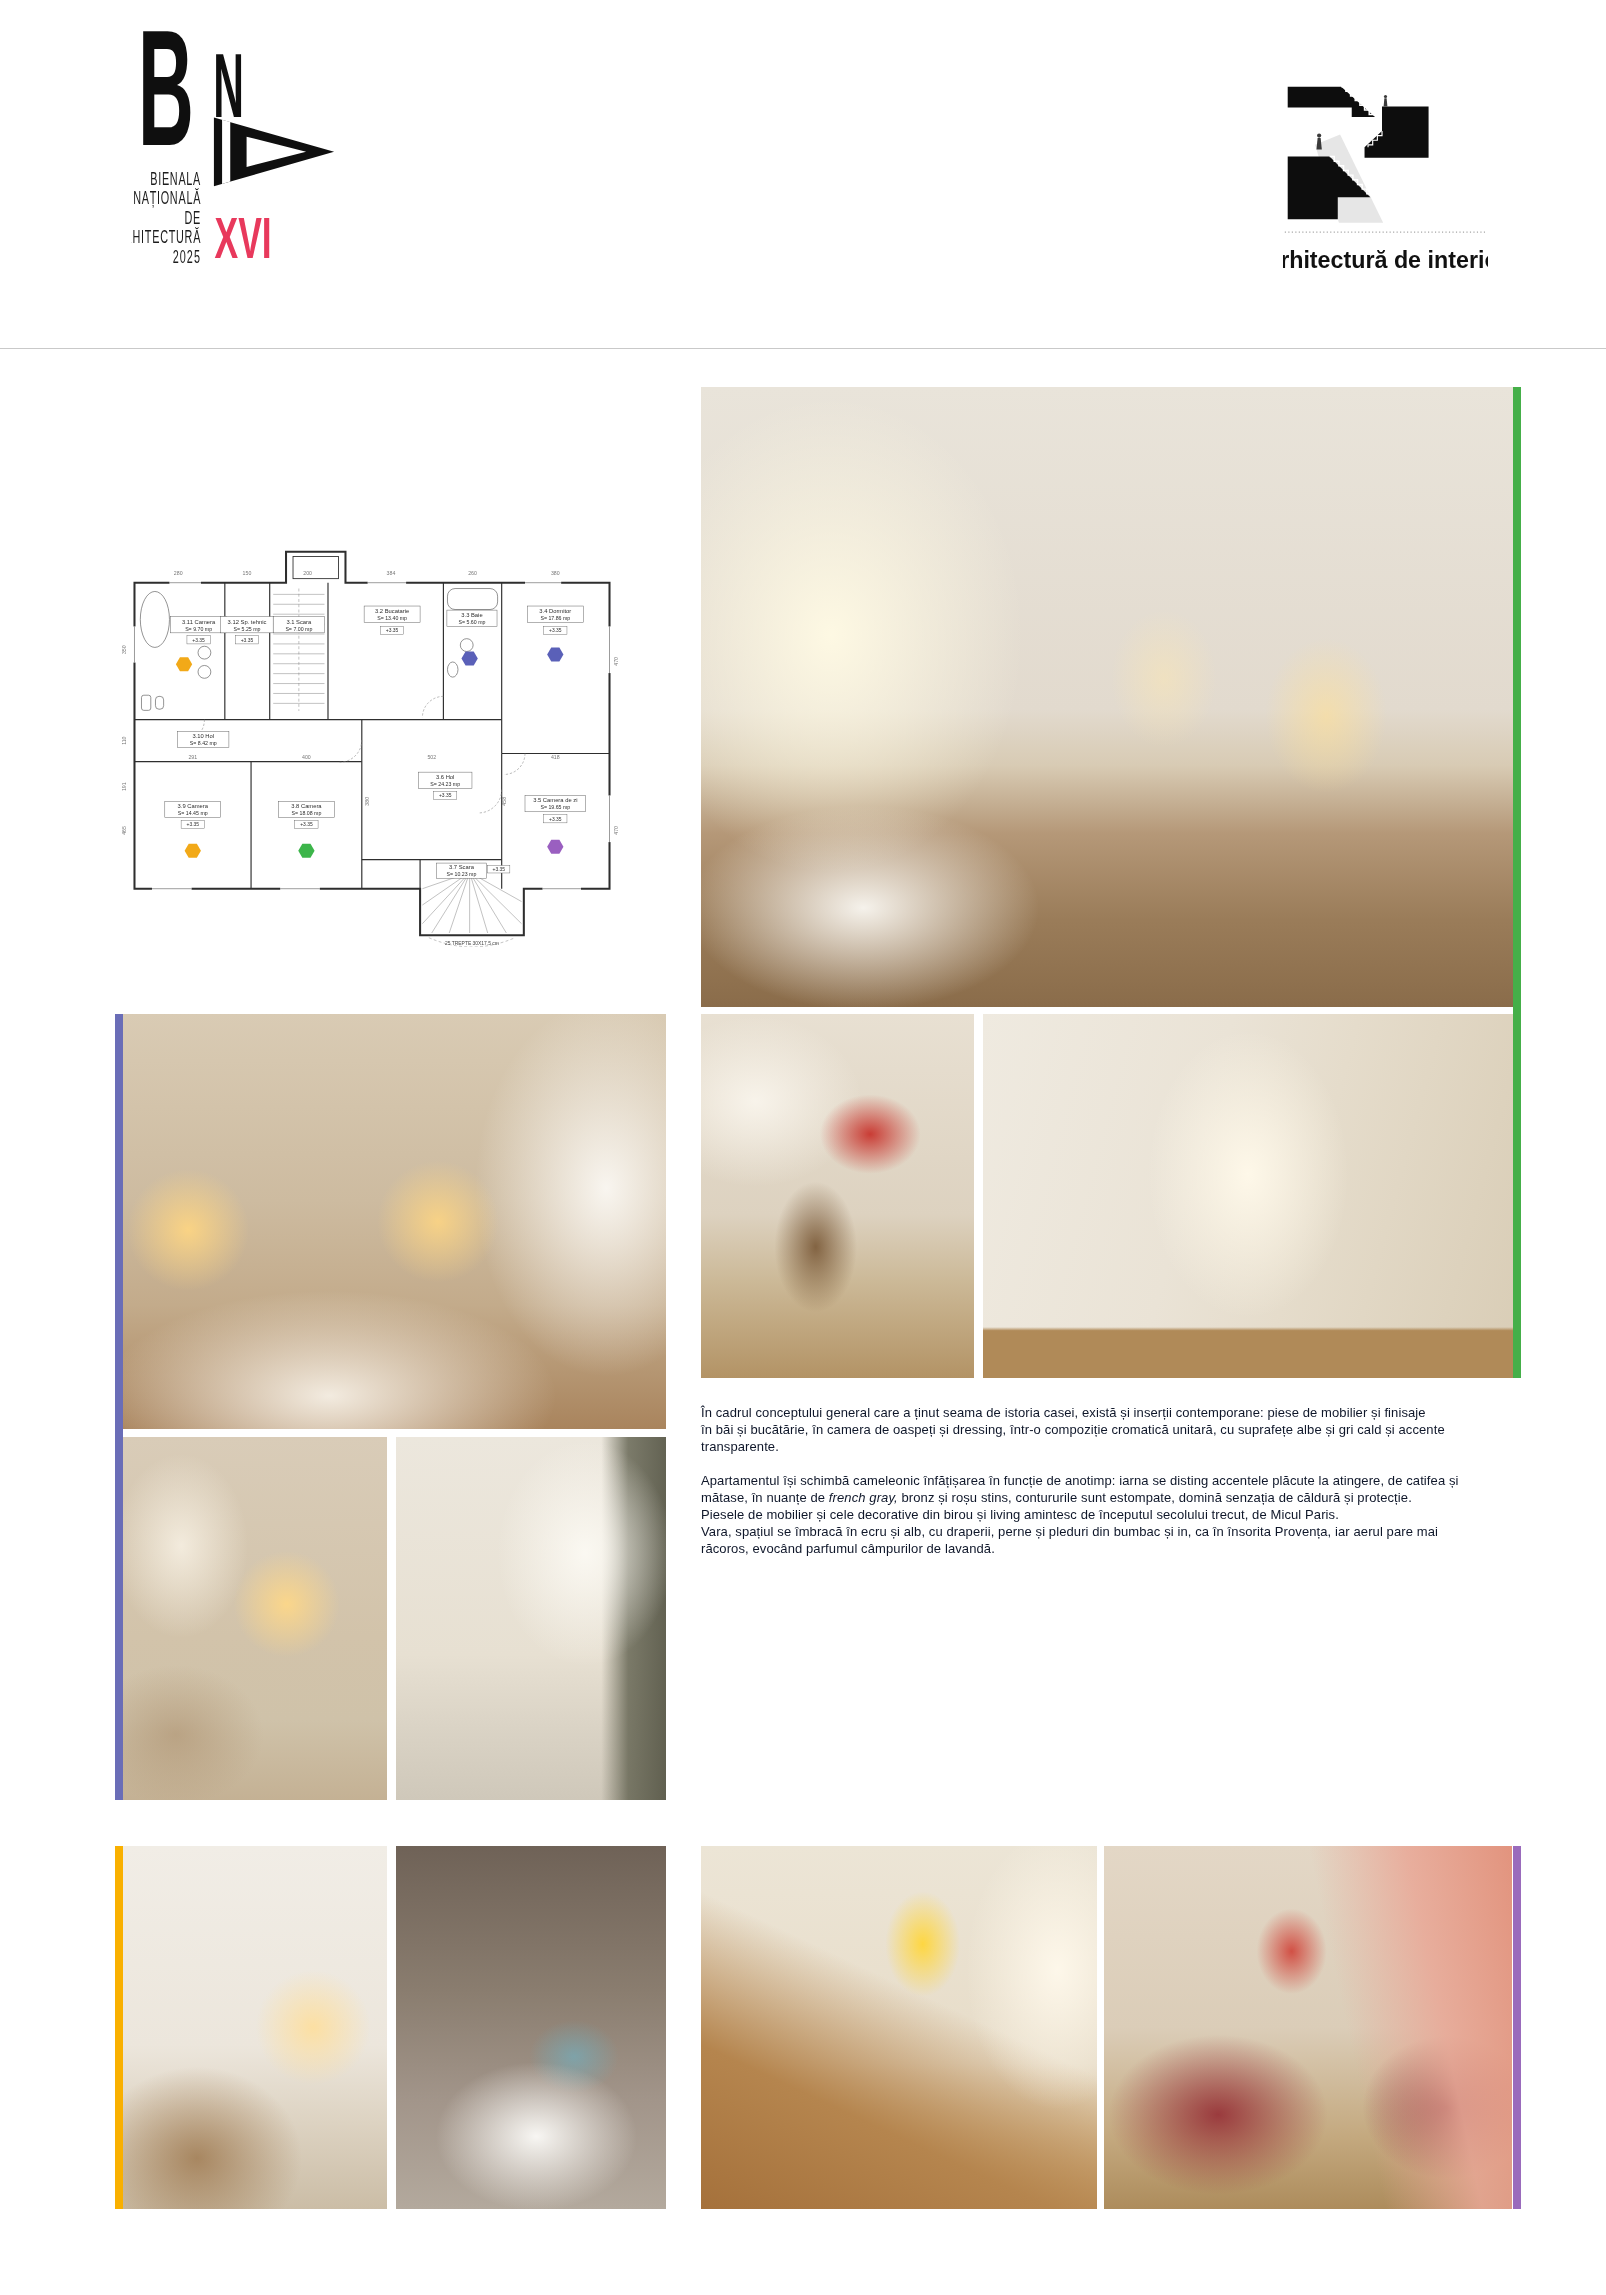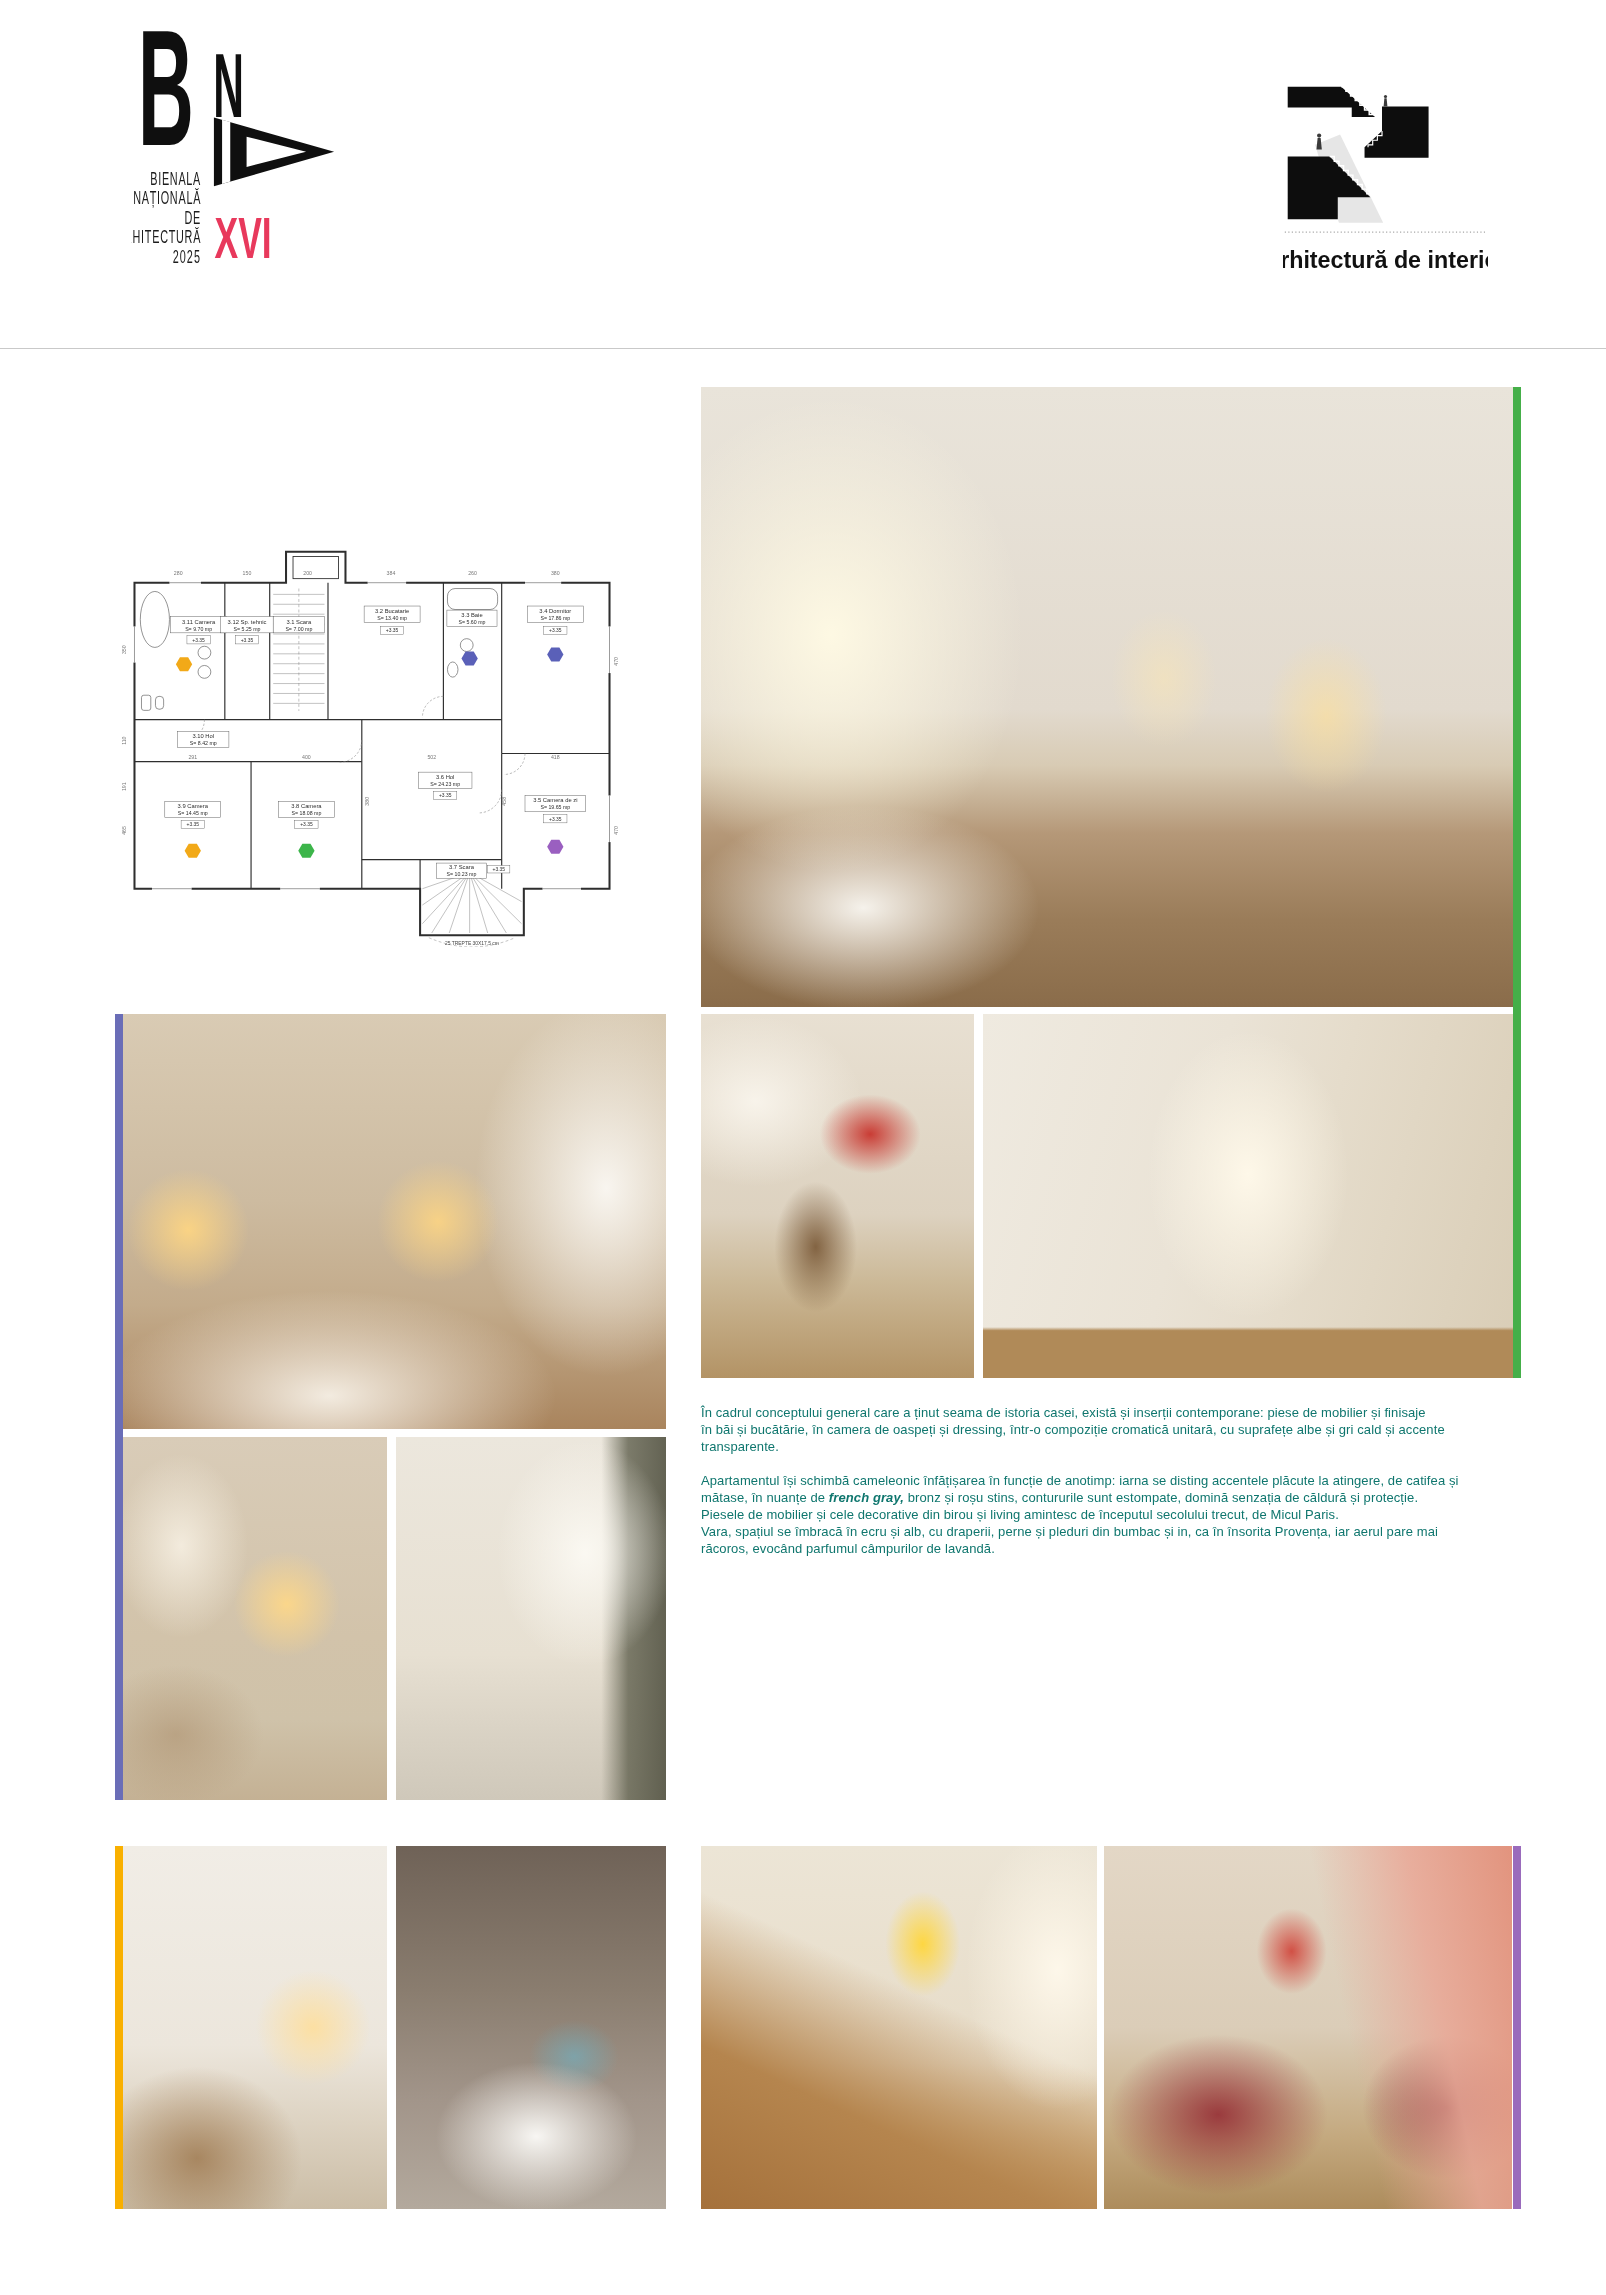--- a/index.html
+++ b/index.html
@@ -79,24 +79,24 @@
       linear-gradient(78deg, rgba(0,0,0,0) 58%, rgba(233,167,150,.85) 78%, rgba(226,142,120,.92) 100%),
       radial-gradient(ellipse 152px 111px at 28% 74%, rgba(146,38,48,.85), rgba(146,38,48,0) 72%),
       radial-gradient(ellipse 117px 99px at 84% 72%, rgba(118,28,40,.8), rgba(118,28,40,0) 72%),
       linear-gradient(to bottom, #e3d7c6 0%, #dbcdb8 50%, #c4a97f 80%, #ad8c5c 100%);
   }
   
   .bar{position:absolute;}
   
   #text-block{
     position:absolute; left:701px; top:1404px; width:820px;
-    font-size:13px; line-height:17px; color:#0f766e; letter-spacing:0.1px;
+    font-size:13px; line-height:17px; color:#0f172a; letter-spacing:0.1px;
   }
   #text-block p{margin:0 0 17px 0; white-space:pre-line;}
-  #text-block em{font-style:italic;font-weight:bold;}
+  #text-block em{font-style:italic;}
   
   svg text{font-family:"Liberation Sans", sans-serif;}
   .wall{stroke:#2e2e2e; fill:none;}
   .tread{stroke:#8a8a8a; stroke-width:0.9; fill:none;}
   .doorarc{stroke:#888; stroke-width:1; fill:none; stroke-dasharray:4,3;}
   .dashed{stroke:#9a9a9a; stroke-width:1; fill:none; stroke-dasharray:5,4;}
   .labelbox{fill:#ffffff; stroke:#5a5a5a; stroke-width:0.8;}
   .lvlbox{fill:#ffffff; stroke:#5a5a5a; stroke-width:0.7;}
   .rname{font-size:10px; fill:#2c2c2c; text-anchor:middle;}
   .rarea{font-size:9px; fill:#2c2c2c; text-anchor:middle;}

